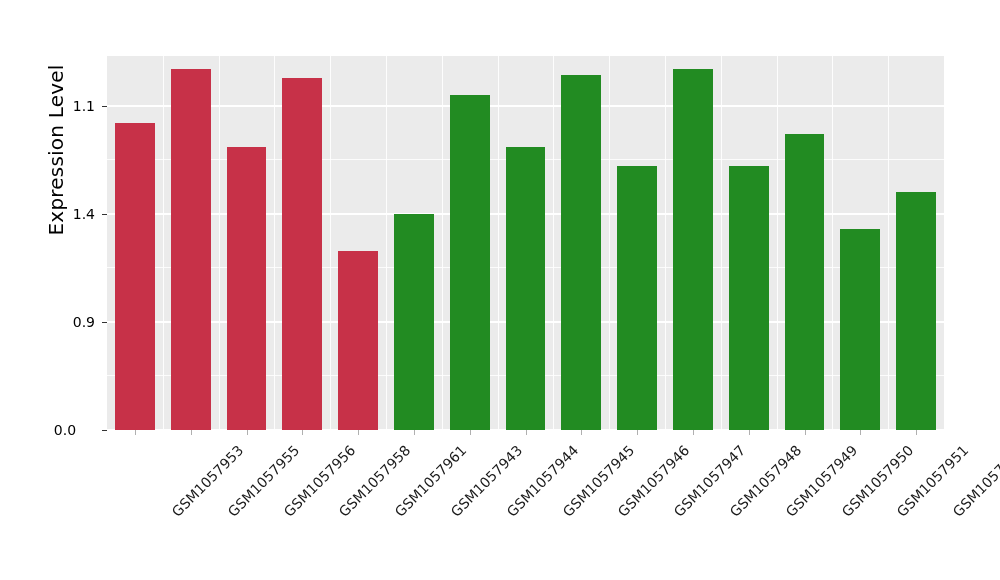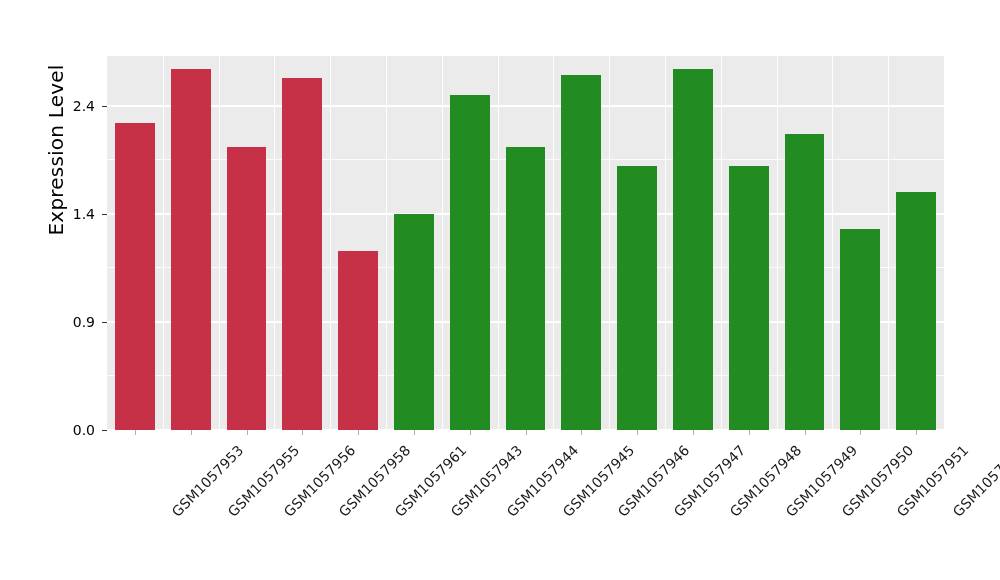--- a/index.html
+++ b/index.html
@@ -105,27 +105,27 @@
       <div class="bar" title="GSM1057946: 1.64" style="left: 454.351px; width: 39.897px; height: 354.543px; background: rgb(34, 139, 34);"></div>
       <div class="bar" title="GSM1057947: 1.22" style="left: 510.151px; width: 39.897px; height: 263.746px; background: rgb(34, 139, 34);"></div>
       <div class="bar" title="GSM1057948: 1.67" style="left: 565.952px; width: 39.897px; height: 361.029px; background: rgb(34, 139, 34);"></div>
       <div class="bar" title="GSM1057949: 1.22" style="left: 621.751px; width: 39.897px; height: 263.746px; background: rgb(34, 139, 34);"></div>
       <div class="bar" title="GSM1057950: 1.37" style="left: 677.552px; width: 39.897px; height: 296.173px; background: rgb(34, 139, 34);"></div>
       <div class="bar" title="GSM1057951: 0.93" style="left: 733.351px; width: 39.897px; height: 201.052px; background: rgb(34, 139, 34);"></div>
       <div class="bar" title="GSM1057952: 1.1" style="left: 789.151px; width: 39.897px; height: 237.803px; background: rgb(34, 139, 34);"></div>
     </div>
 
   <div id="axes-layer">
-      <div class="y-tick-label" style="left: 35px; top: 423px;">0.0</div>
+      <div class="y-tick-label" style="left: 35px; top: 423px; text-align: center;">0.0</div>
       <div class="y-tick-mark" style="left: 102px; top: 430px;"></div>
       <div class="y-tick-label" style="left: 35px; top: 314.908px;">0.9</div>
       <div class="y-tick-mark" style="left: 102px; top: 321.908px;"></div>
       <div class="y-tick-label" style="left: 35px; top: 206.815px;">1.4</div>
       <div class="y-tick-mark" style="left: 102px; top: 213.815px;"></div>
-      <div class="y-tick-label" style="left: 35px; top: 98.7225px;">2.4</div>
+      <div class="y-tick-label" style="left: 35px; top: 98.7225px;">1.1</div>
       <div class="y-tick-mark" style="left: 102px; top: 105.723px;"></div>
       <div class="x-tick-mark" style="left: 135px; top: 430px;"></div>
       <div class="x-tick-label" style="left: 140.9px; top: 442px;">GSM1057953</div>
       <div class="x-tick-mark" style="left: 191px; top: 430px;"></div>
       <div class="x-tick-label" style="left: 196.7px; top: 442px;">GSM1057955</div>
       <div class="x-tick-mark" style="left: 247px; top: 430px;"></div>
       <div class="x-tick-label" style="left: 252.5px; top: 442px;">GSM1057956</div>
       <div class="x-tick-mark" style="left: 302px; top: 430px;"></div>
       <div class="x-tick-label" style="left: 308.3px; top: 442px;">GSM1057958</div>
       <div class="x-tick-mark" style="left: 358px; top: 430px;"></div>

